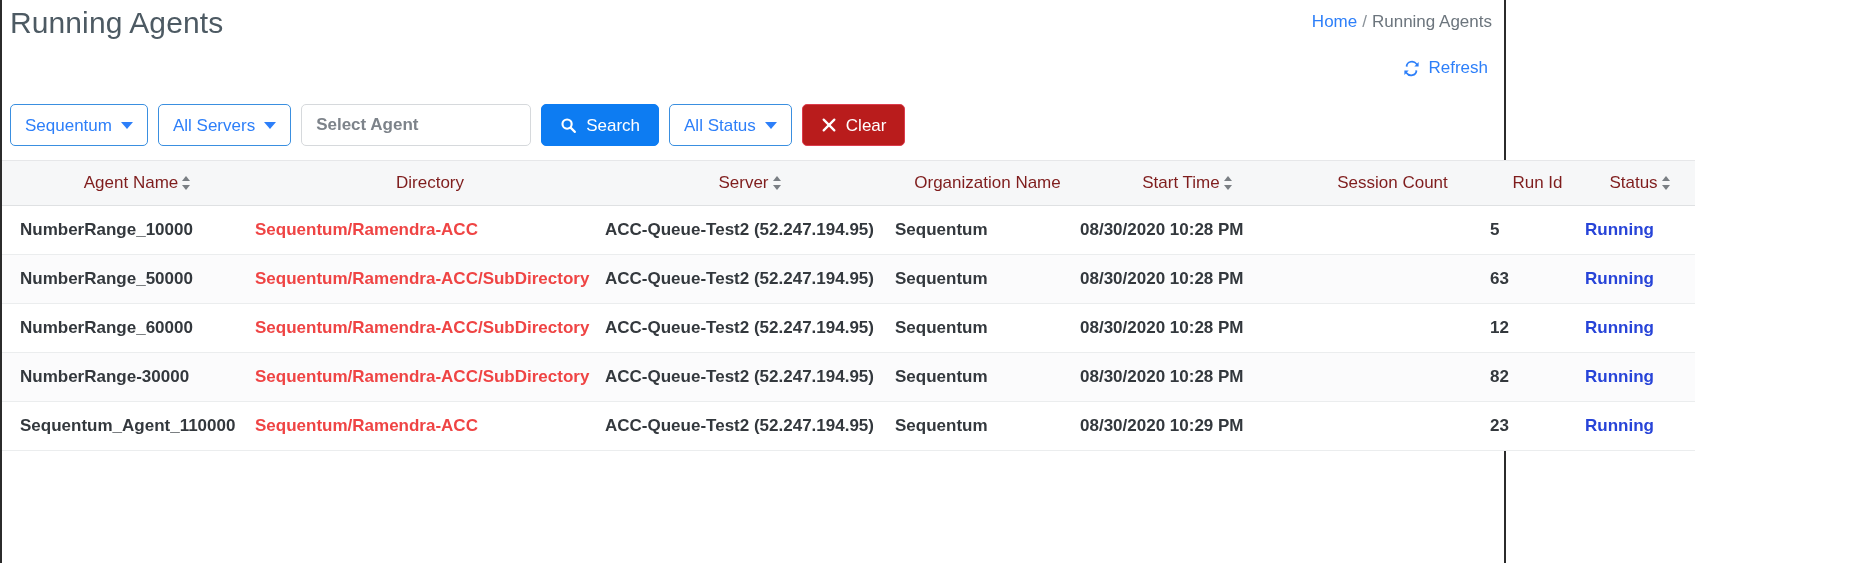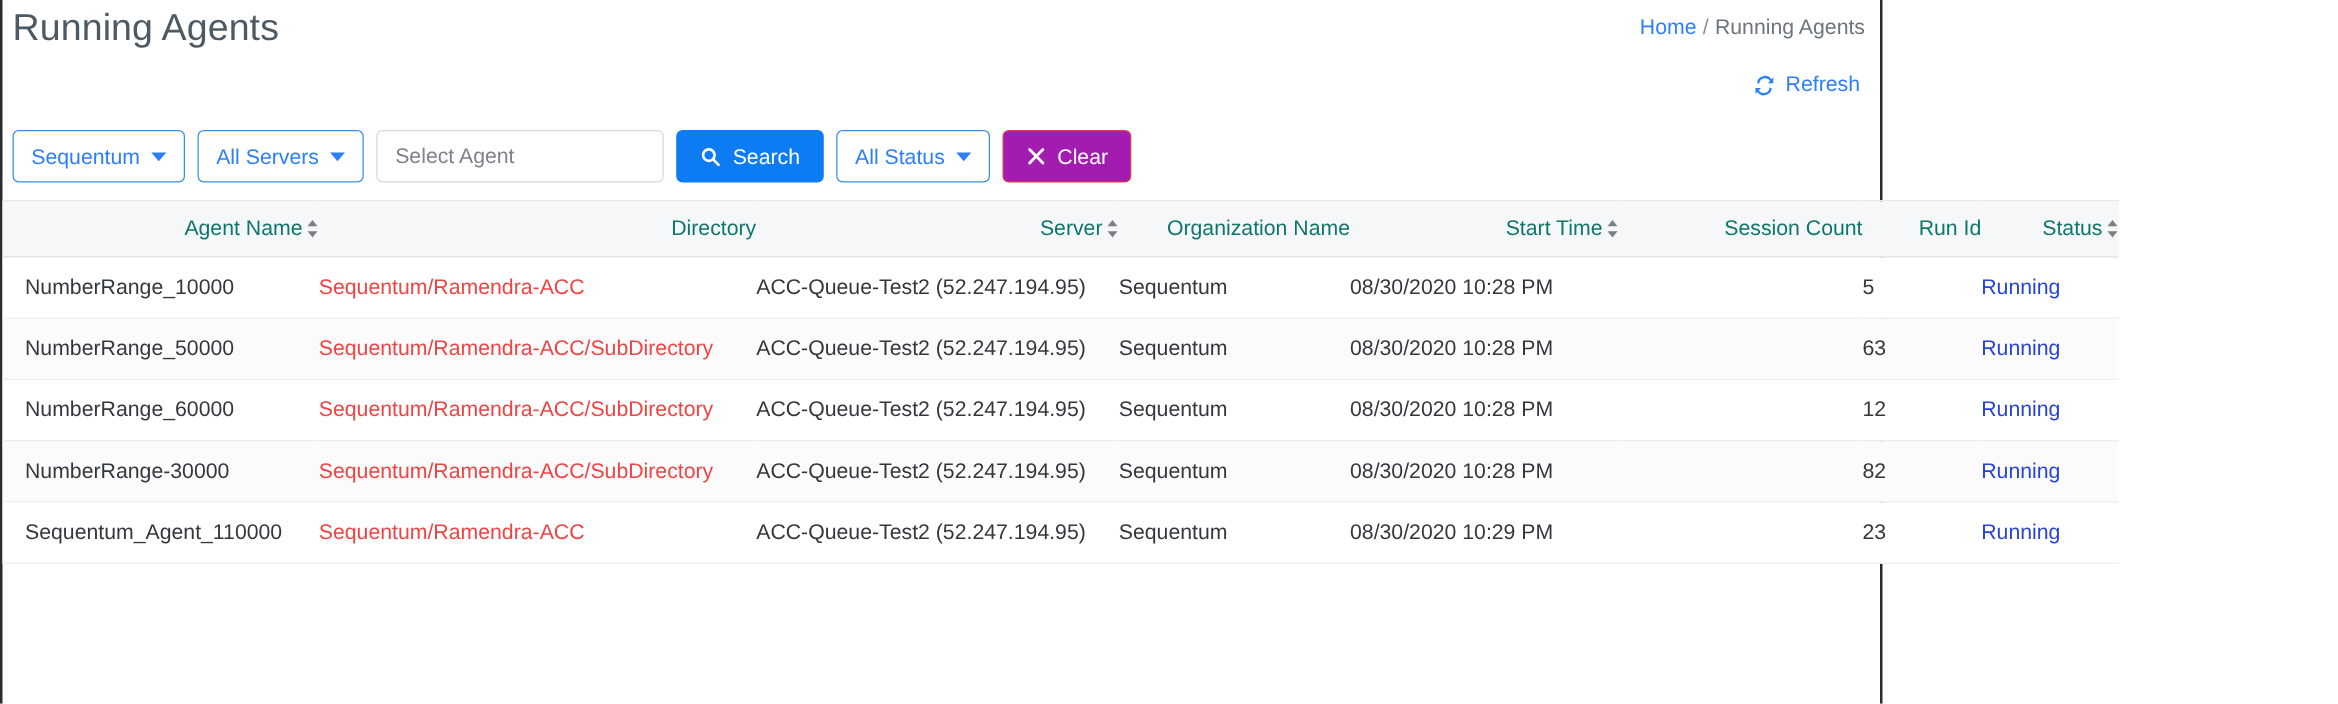--- a/index.html
+++ b/index.html
@@ -124,64 +124,66 @@
     font-size: 17px;
     height: 42px;
     width: 230px;
     box-sizing: border-box;
     border: 1px solid #d6d9dc;
     border-radius: 5px;
     padding: 0 14px;
     color: #495057;
     background: #fff;
     outline: none;
+    font-weight: bold;
   }
   .agent-input::placeholder { color: #7d838a; opacity: 1; }
   .btn-primary {
     background: #0d7cf2;
     border: 1px solid #0d7cf2;
     color: #ffffff;
     height: 42px;
     padding: 0 18px;
     gap: 9px;
   }
   .btn-danger {
-    background: #a21caf;
+    background: #b91c1c;
     border: 1px solid #dc3c4c;
     color: #ffffff;
     height: 42px;
     padding: 0 18px;
     gap: 9px;
   }
   .btn svg { display: block; }
 
   
   table.agents {
     width: 100%;
     border-collapse: collapse;
     table-layout: fixed;
     font-size: 17px;
   }
   table.agents thead th {
     background: #f6f7f8;
-    color: #0f766e;
+    color: #7f1d1d;
     font-weight: 400;
-    text-align: right;
+    text-align: center;
     padding: 12px 0 12px 0;
     border-top: 1px solid #e6e7e9;
     border-bottom: 1px solid #dfe1e3;
     white-space: nowrap;
     vertical-align: middle;
   }
   table.agents tbody td {
     padding: 14px 0 14px 0;
     border-bottom: 1px solid #ebedee;
     color: #33383d;
     white-space: nowrap;
     vertical-align: middle;
+    font-weight: bold;
   }
   tbody tr.striped td { background: #fbfbfc; }
   tbody tr.plain td { background: #ffffff; }
 
   .col-agent    { width: 235px; padding-left: 18px !important; }
   .col-dir      { width: 350px; }
   .col-server   { width: 290px; }
   .col-org      { width: 185px; }
   .col-start    { width: 215px; }
   .col-session  { width: 195px; }

